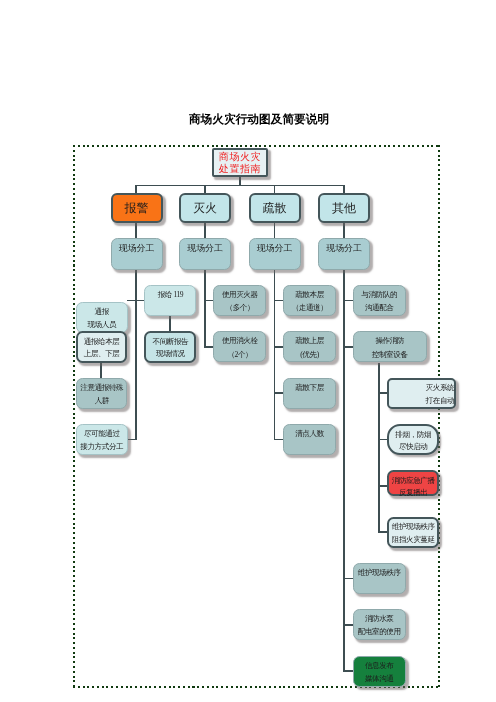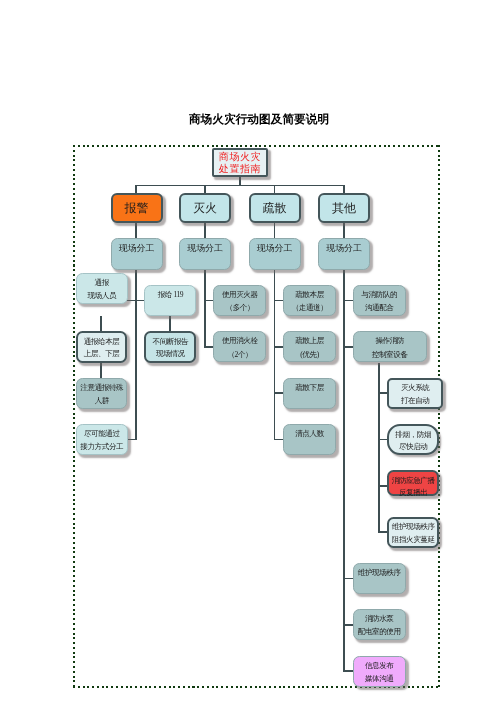--- a/index.html
+++ b/index.html
@@ -91,21 +91,21 @@
       </div>
       <div class="node" style="left: 179px; top: 190px; width: 52px; height: 32px; background: rgb(169, 205, 209); border: 0.8px solid rgb(143, 169, 171); color: rgb(29, 29, 29); font-size: 8.9px; line-height: 13px; padding-top: 3px; border-radius: 6.5px; letter-spacing: 0px; box-shadow: rgba(108, 100, 100, 0.52) 2.2px 2.2px 1.6px;">
         <div>现场分工</div>
       </div>
       <div class="node" style="left: 248.5px; top: 190px; width: 52px; height: 32px; background: rgb(169, 205, 209); border: 0.8px solid rgb(143, 169, 171); color: rgb(29, 29, 29); font-size: 8.9px; line-height: 13px; padding-top: 3px; border-radius: 6.5px; letter-spacing: 0px; box-shadow: rgba(108, 100, 100, 0.52) 2.2px 2.2px 1.6px;">
         <div>现场分工</div>
       </div>
       <div class="node" style="left: 318px; top: 190px; width: 52px; height: 32px; background: rgb(169, 205, 209); border: 0.8px solid rgb(143, 169, 171); color: rgb(29, 29, 29); font-size: 8.9px; line-height: 13px; padding-top: 3px; border-radius: 6.5px; letter-spacing: 0px; box-shadow: rgba(108, 100, 100, 0.52) 2.2px 2.2px 1.6px;">
         <div>现场分工</div>
       </div>
-      <div class="node" style="left: 76px; top: 225px; width: 51.5px; height: 31px; background: rgb(203, 231, 232); border: 0.8px solid rgb(165, 195, 198); color: rgb(29, 29, 29); font-size: 7.6px; line-height: 13.2px; padding-top: 2px; border-radius: 6.5px; letter-spacing: -0.45px; box-shadow: rgba(108, 100, 100, 0.52) 2.2px 2.2px 1.6px;">
+      <div class="node" style="left: 76px; top: 254px; width: 51.5px; height: 31px; background: rgb(203, 231, 232); border: 0.8px solid rgb(165, 195, 198); color: rgb(29, 29, 29); font-size: 7.6px; line-height: 13.2px; padding-top: 2px; border-radius: 6.5px; letter-spacing: -0.45px; box-shadow: rgba(108, 100, 100, 0.52) 2.2px 2.2px 1.6px;">
         <div>通报</div>
         <div>现场人员</div>
       </div>
       <div class="node" style="left: 75.8px; top: 283.4px; width: 51.7px; height: 31.2px; background: rgb(223, 238, 240); border: 2.2px solid rgb(68, 86, 90); color: rgb(29, 29, 29); font-size: 7.6px; line-height: 12.5px; padding-top: 2.5px; border-radius: 6.5px; letter-spacing: -0.45px; box-shadow: rgba(108, 100, 100, 0.52) 2.2px 2.2px 1.6px;">
         <div>通报给本层</div>
         <div>上层、下层</div>
       </div>
       <div class="node" style="left: 76.2px; top: 329.7px; width: 51.2px; height: 31px; background: rgb(168, 197, 198); border: 0.8px solid rgb(143, 169, 171); color: rgb(29, 29, 29); font-size: 7.6px; line-height: 13.2px; padding-top: 2px; border-radius: 6.5px; letter-spacing: -0.45px; box-shadow: rgba(108, 100, 100, 0.52) 2.2px 2.2px 1.6px;">
         <div>注意通报特殊</div>
         <div>人群</div>
@@ -144,21 +144,21 @@
         <div>清点人数</div>
       </div>
       <div class="node" style="left: 352.7px; top: 237px; width: 53px; height: 31px; background: rgb(168, 197, 198); border: 0.8px solid rgb(143, 169, 171); color: rgb(29, 29, 29); font-size: 7.6px; line-height: 13.2px; padding-top: 2px; border-radius: 6.5px; letter-spacing: -0.45px; box-shadow: rgba(108, 100, 100, 0.52) 2.2px 2.2px 1.6px;">
         <div>与消防队的</div>
         <div>沟通配合</div>
       </div>
       <div class="node" style="left: 352.7px; top: 283.4px; width: 74px; height: 31px; background: rgb(168, 197, 198); border: 0.8px solid rgb(143, 169, 171); color: rgb(29, 29, 29); font-size: 7.6px; line-height: 13.2px; padding-top: 2px; border-radius: 6.5px; letter-spacing: -0.45px; box-shadow: rgba(108, 100, 100, 0.52) 2.2px 2.2px 1.6px;">
         <div>操作消防</div>
         <div>控制室设备</div>
       </div>
-      <div class="node" style="left: 387.2px; top: 329.7px; width: 56px; height: 31.2px; background: rgb(223, 238, 240); border: 2.2px solid rgb(68, 86, 90); color: rgb(29, 29, 29); font-size: 7.6px; line-height: 12.5px; padding-top: 2.5px; border-radius: 5px; letter-spacing: -0.45px; box-shadow: rgba(108, 100, 100, 0.52) 2.2px 2.2px 1.6px;">
+      <div class="node" style="left: 387.2px; top: 329.7px; width: 69px; height: 31.2px; background: rgb(223, 238, 240); border: 2.2px solid rgb(68, 86, 90); color: rgb(29, 29, 29); font-size: 7.6px; line-height: 12.5px; padding-top: 2.5px; border-radius: 5px; letter-spacing: -0.45px; box-shadow: rgba(108, 100, 100, 0.52) 2.2px 2.2px 1.6px; text-align: right;">
         <div>灭火系统</div>
         <div>打在自动</div>
       </div>
       <div class="node" style="left: 387.2px; top: 376px; width: 52px; height: 31.2px; background: rgb(223, 238, 240); border: 2.2px solid rgb(68, 86, 90); color: rgb(29, 29, 29); font-size: 7.6px; line-height: 12.5px; padding-top: 2.5px; border-radius: 13px; letter-spacing: -0.45px; box-shadow: rgba(108, 100, 100, 0.52) 2.2px 2.2px 1.6px;">
         <div>排烟，防烟</div>
         <div>尽快启动</div>
       </div>
       <div class="node" style="left: 387.2px; top: 422.3px; width: 52px; height: 26px; background: #ef4444; border: 2.2px solid rgb(68, 86, 90); color: rgb(29, 29, 29); font-size: 7.6px; line-height: 12.5px; padding-top: 2.5px; border-radius: 6.5px; letter-spacing: -0.45px; box-shadow: rgba(108, 100, 100, 0.52) 2.2px 2.2px 1.6px;">
         <div>消防应急广播</div>
         <div>反复播出</div>
@@ -167,19 +167,19 @@
         <div>维护现场秩序</div>
         <div>阻挡火灾蔓延</div>
       </div>
       <div class="node" style="left: 352.7px; top: 514.9px; width: 53px; height: 31px; background: rgb(168, 197, 198); border: 0.8px solid rgb(143, 169, 171); color: rgb(29, 29, 29); font-size: 7.6px; line-height: 13.2px; padding-top: 2px; border-radius: 6.5px; letter-spacing: -0.45px; box-shadow: rgba(108, 100, 100, 0.52) 2.2px 2.2px 1.6px;">
         <div>维护现场秩序</div>
       </div>
       <div class="node" style="left: 352.7px; top: 561.2px; width: 53px; height: 31px; background: rgb(168, 197, 198); border: 0.8px solid rgb(143, 169, 171); color: rgb(29, 29, 29); font-size: 7.6px; line-height: 13.2px; padding-top: 2px; border-radius: 6.5px; letter-spacing: -0.45px; box-shadow: rgba(108, 100, 100, 0.52) 2.2px 2.2px 1.6px;">
         <div>消防水泵</div>
         <div>配电室的使用</div>
       </div>
-      <div class="node" style="left: 352.7px; top: 607.5px; width: 53px; height: 31px; background: #f0abfc; border: 0.8px solid rgb(143, 169, 171); color: rgb(29, 29, 29); font-size: 7.6px; line-height: 13.2px; padding-top: 2px; border-radius: 6.5px; letter-spacing: -0.45px; box-shadow: rgba(108, 100, 100, 0.52) 2.2px 2.2px 1.6px;">
+      <div class="node" style="left: 352.7px; top: 607.5px; width: 53px; height: 31px; background: #15803d; border: 0.8px solid rgb(143, 169, 171); color: rgb(29, 29, 29); font-size: 7.6px; line-height: 13.2px; padding-top: 2px; border-radius: 6.5px; letter-spacing: -0.45px; box-shadow: rgba(108, 100, 100, 0.52) 2.2px 2.2px 1.6px;">
         <div>信息发布</div>
         <div>媒体沟通</div>
       </div>
     </div>
   <div id="pageno">1</div>
 </div>
 
 </body></html>

